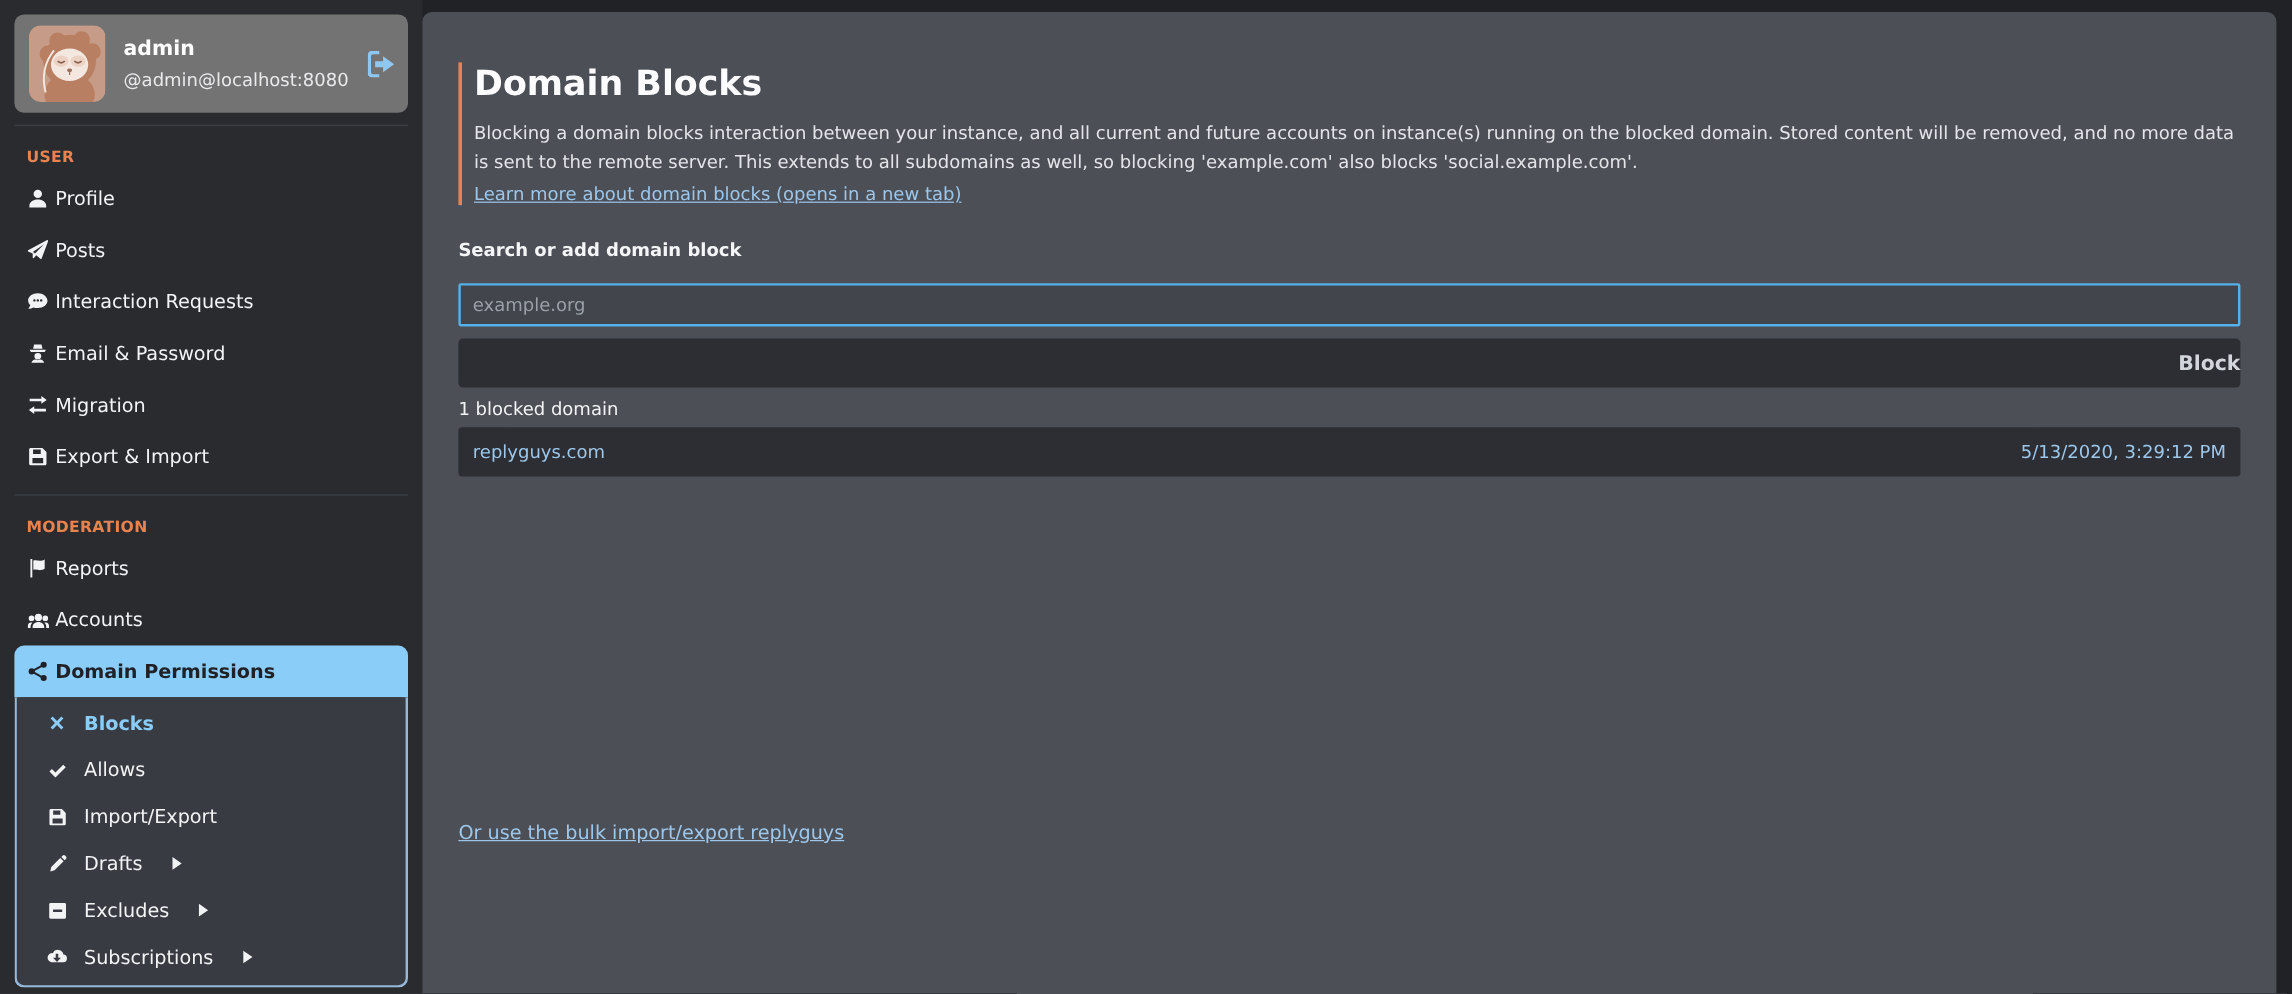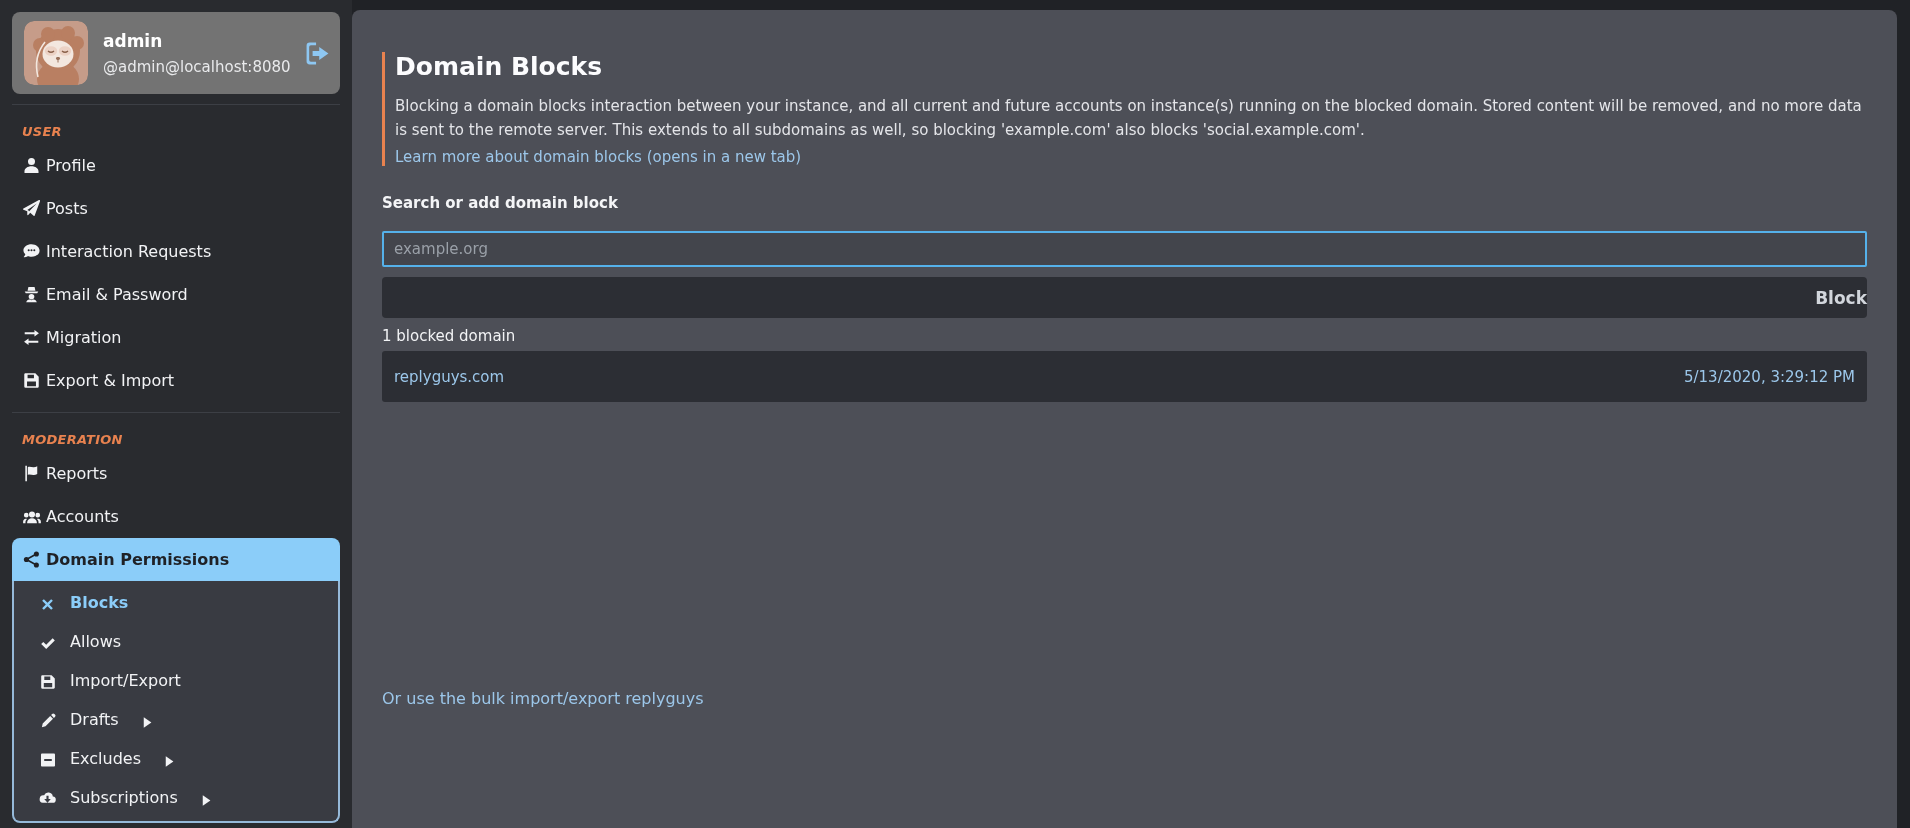--- a/index.html
+++ b/index.html
@@ -20,71 +20,71 @@
     background:#737373; border-radius:8px; padding:9px 12px; height:82px;
   }
   .avatar { width:64px; height:64px; border-radius:10px; overflow:hidden; flex:0 0 auto; }
   .user-text { flex:1 1 auto; }
   .user-name { font-size:17px; font-weight:bold; color:#ffffff; margin-bottom:7px; }
   .user-handle { font-size:15px; color:#e9eaec; }
   .logout { color:#8ec7f2; cursor:pointer; display:flex; align-items:center; }
   .sidebar-divider { height:1px; background:#3c3f45; margin:10px 0; }
   .section-label {
     color:#e8824f; font-weight:bold; font-size:13px;
-    letter-spacing:.02em; padding:9px 10px 5px;font-style:italic;
+    letter-spacing:.02em; padding:9px 10px 5px;
   }
   .nav-item {
     display:flex; align-items:center; gap:5px;
     padding:12px 10px; color:#f2f3f5; font-size:16px; cursor:pointer;
   }
   .nav-item .ic, .sub-item .ic {
     width:19px; display:flex; justify-content:center; align-items:center; flex:0 0 auto;
   }
   .nav-item.active {
     background:#8bcdf9; color:#1f2126; font-weight:bold;
     border-radius:8px 8px 0 0;
   }
   .submenu {
     border:2px solid #96b9d9; border-top:none;
     border-radius:0 0 8px 8px; background:#393b42; padding:2px 0 4px;
   }
   .sub-item {
-    display:flex; align-items:flex-end; gap:13px;
+    display:flex; align-items:center; gap:13px;
     padding:10px 10px 10px 24px; color:#f2f3f5; font-size:16px; cursor:pointer;
   }
   .sub-item.active { color:#8bcdf9; font-weight:bold; }
   .caret { margin-left:9px; display:flex; align-items:center; }
   svg { display:block; }
   
   .main-panel {
     position:absolute; left:352px; top:10px; right:13px; bottom:0;
     background:#4d4f57; border-radius:8px 8px 0 0;
     padding:42px 30px 0; color:#e6e7ea;
   }
   .header-block { border-left:3px solid #e8824f; padding-left:10px; }
-  .page-title { font-size:25px; font-weight:bold; color:#fcfcfe; margin-bottom:13px; }
+  .page-title { font-size:29px; font-weight:bold; color:#fcfcfe; margin-bottom:13px; }
   .desc { font-size:15px; line-height:24px; color:#e4e5e9; margin-bottom:5px; max-width:1540px; }
-  .link { color:#9cc7ea; cursor:pointer; font-size:15px; }
+  .link { color:#9cc7ea; text-decoration:underline; cursor:pointer; font-size:15px; }
   .form-label { margin:28px 0 19px; font-size:15px; font-weight:bold; color:#f4f5f7; }
   .domain-input {
     width:100%; height:36px; background:#43454c;
     border:2px solid #55b1ea; border-radius:2px;
     padding:14px 10px; font-size:15px; color:#c9ccd2;
     font-family:"DejaVu Sans","Liberation Sans",sans-serif; outline:none;
   }
   .domain-input::placeholder { color:#9aa0a8; opacity:1; }
   .block-button {
     width:100%; margin-top:10px; height:41px;
     background:#2c2e34; border:none; border-radius:4px;
     color:#d2d6dc; font-weight:bold; font-size:17px;
     font-family:"DejaVu Sans","Liberation Sans",sans-serif; cursor:pointer;text-align:right;
   }
   .count { margin-top:9px; font-size:15px; color:#f2f3f5; }
   .domain-row {
-    margin-top:6px; height:51px; padding:0 12px;
+    margin-top:6px; height:41px; padding:0 12px;
     display:flex; justify-content:space-between; align-items:center;
     background:#2c2e34; border-radius:3px; font-size:15px;
   }
   .domain-row .domain { color:#9cc7ea; cursor:pointer; }
   .domain-row .date { color:#9cc7ea; }
   .bulk-link { display:inline-block; margin-top:287px; font-size:16px; }
 </style>
 </head>
 <body>
 

